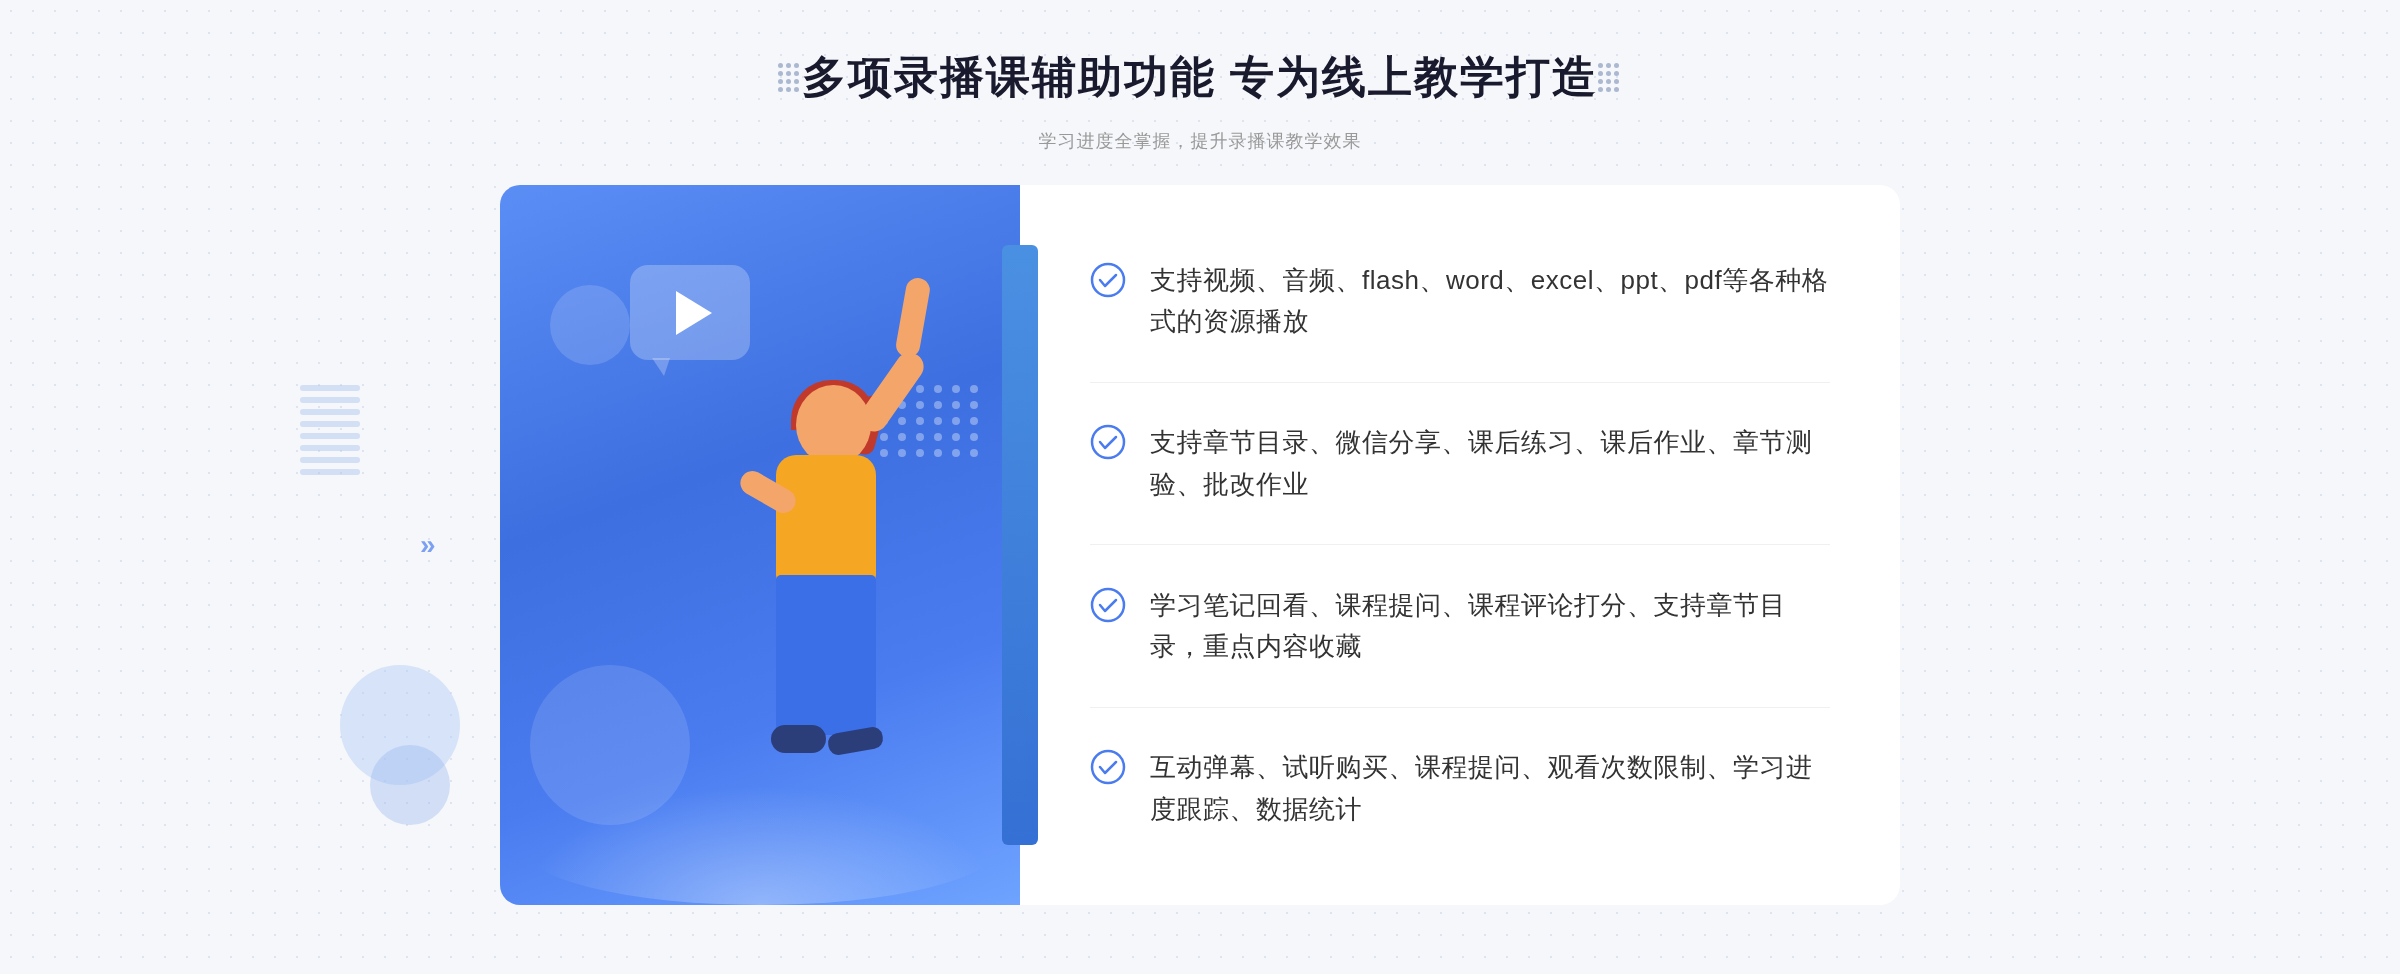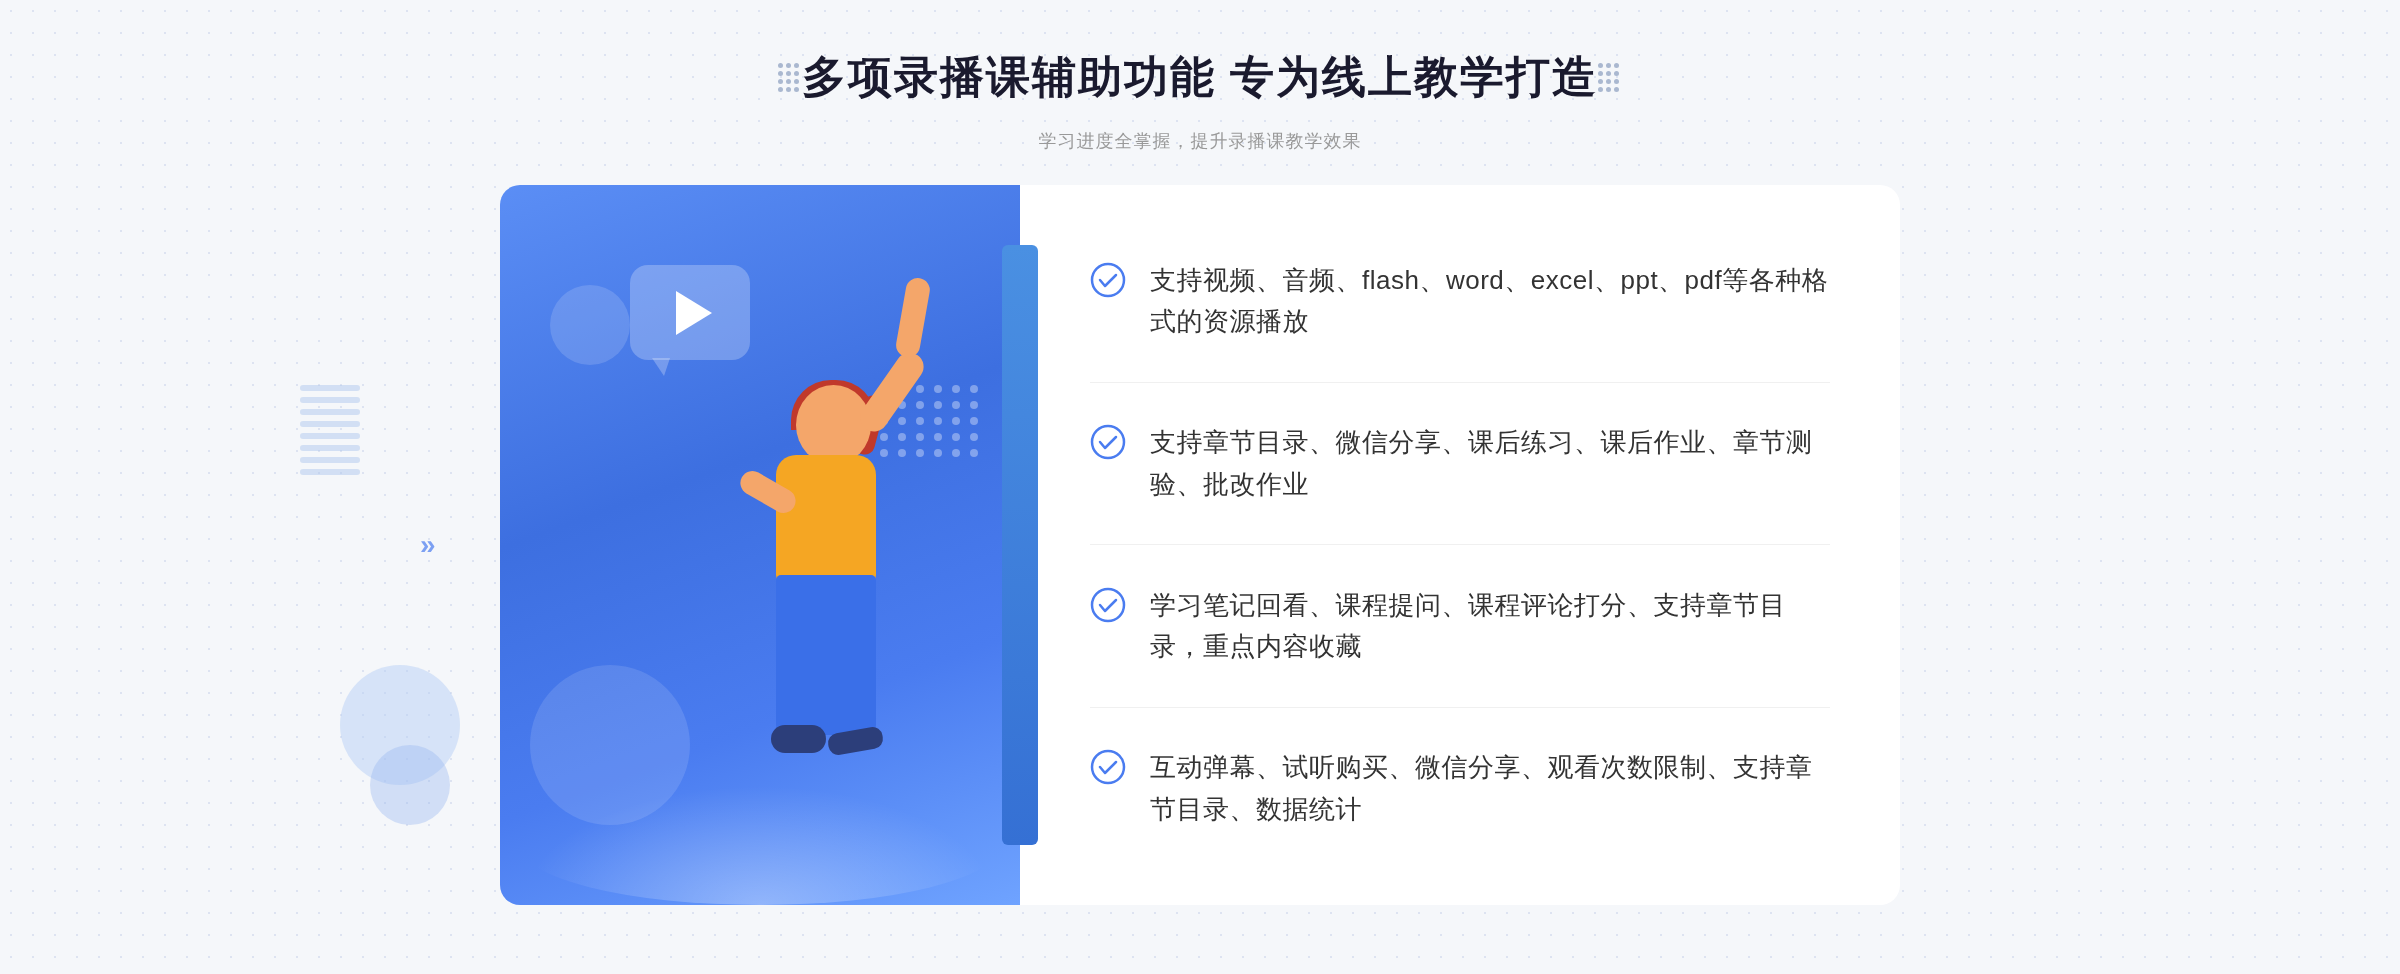--- a/index.html
+++ b/index.html
@@ -578,18 +578,18 @@
 
       <div class="feature-divider"></div>
 
       <div class="feature-item">
         <div class="check-icon">
           <svg viewBox="0 0 36 36" fill="none" xmlns="http://www.w3.org/2000/svg">
             <circle cx="18" cy="18" r="16" stroke="#4a7cf0" stroke-width="2.5"></circle>
             <polyline points="10,18 15,24 26,13" stroke="#4a7cf0" stroke-width="2.5" stroke-linecap="round" stroke-linejoin="round"></polyline>
           </svg>
         </div>
-        <span class="feature-text">互动弹幕、试听购买、微信分享、观看次数限制、支持章节目录、数据统计</span>
+        <span class="feature-text">互动弹幕、试听购买、课程提问、观看次数限制、学习进度跟踪、数据统计</span>
       </div>
 
     </div>
   </div>
 </div>
 
 </body></html>

